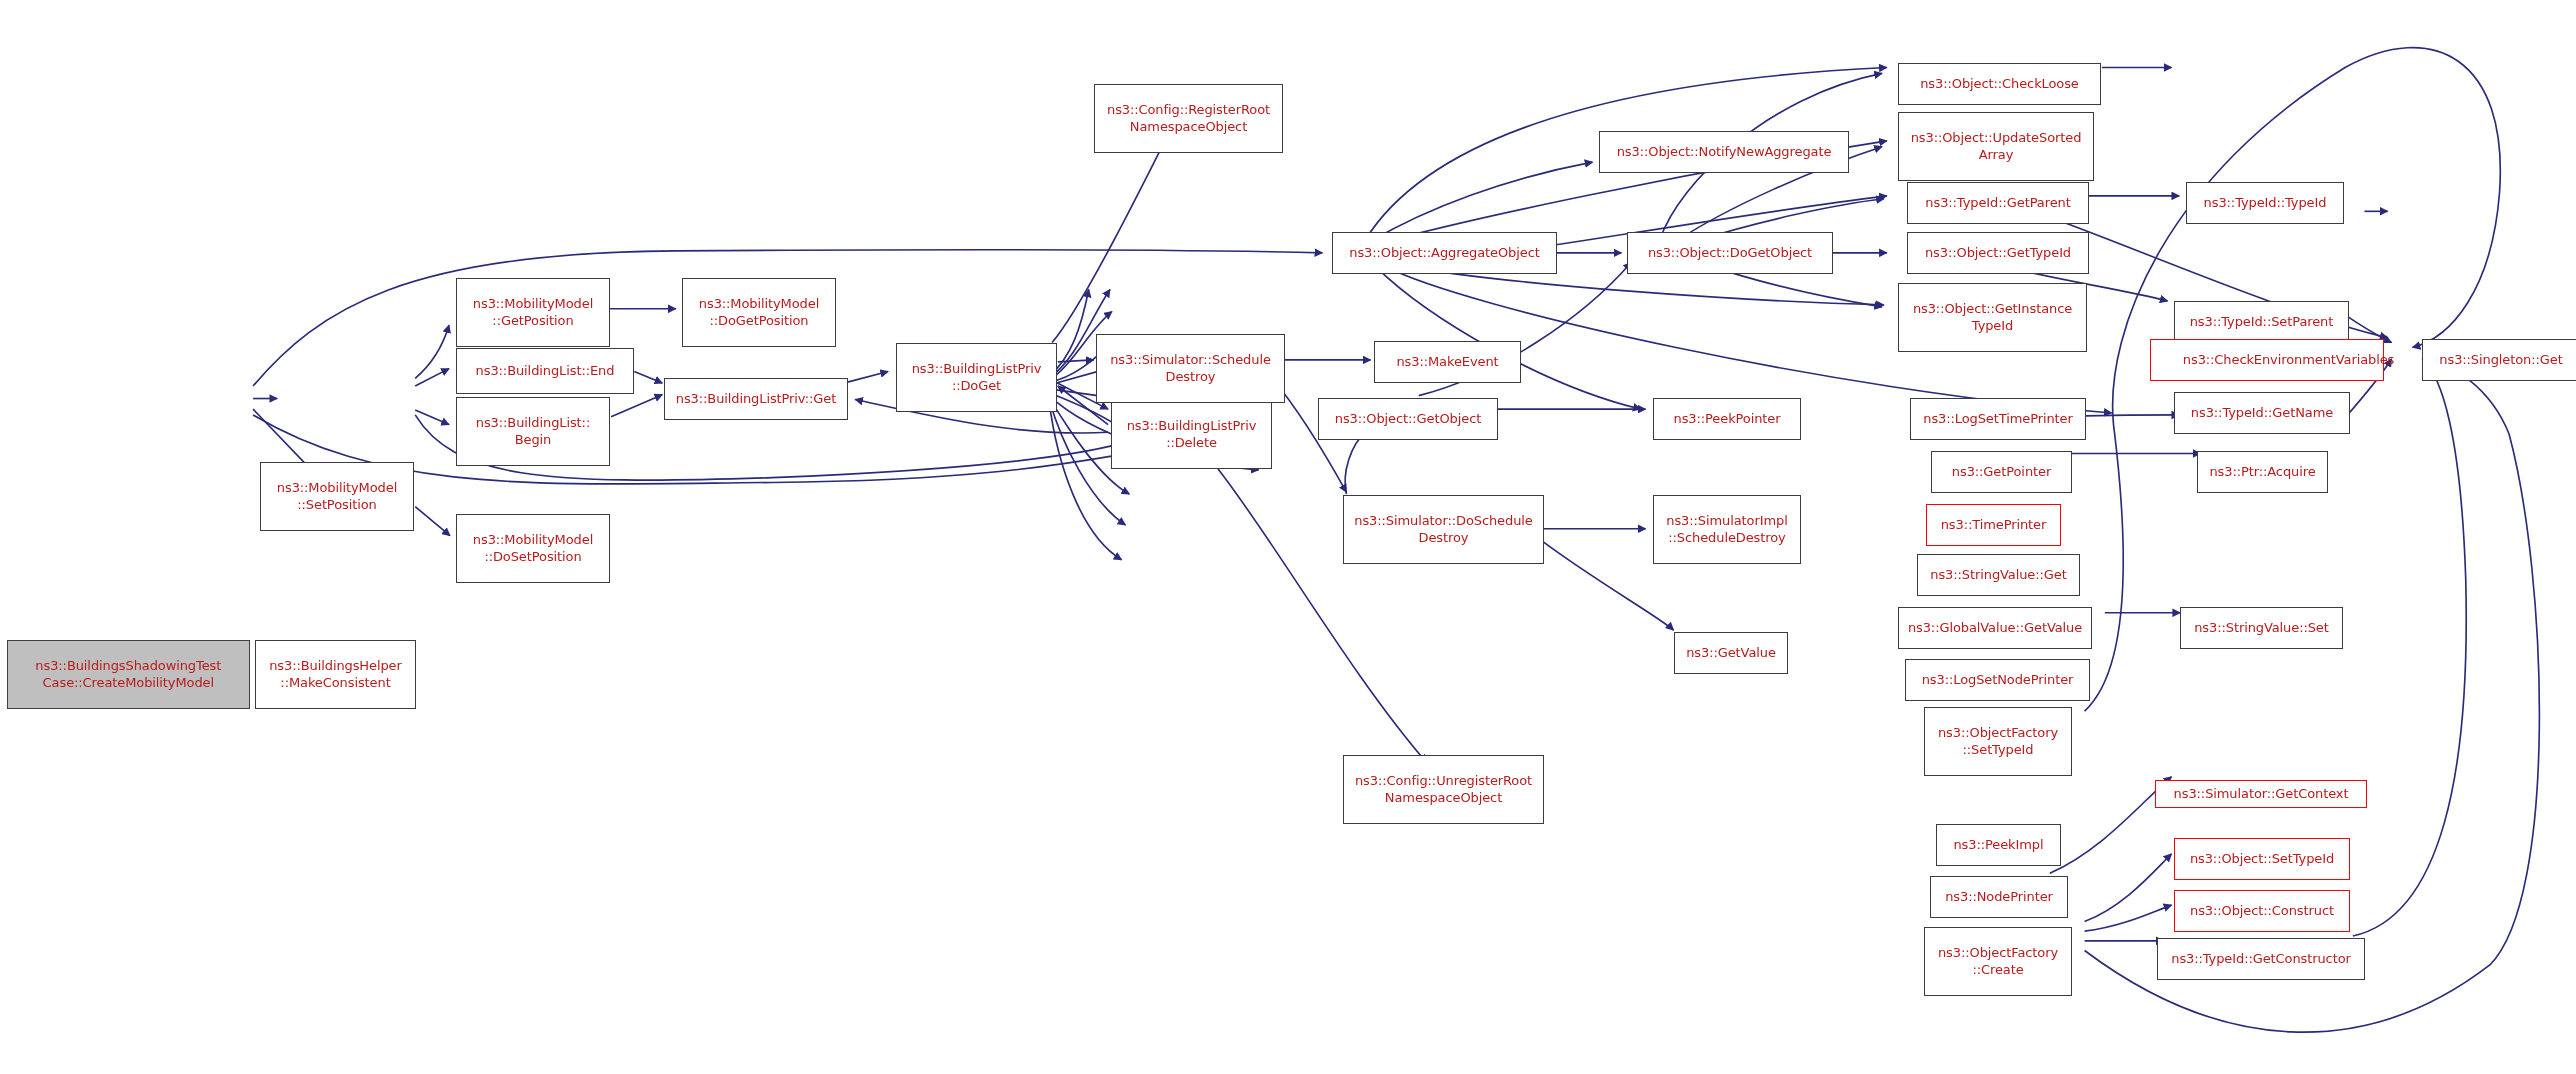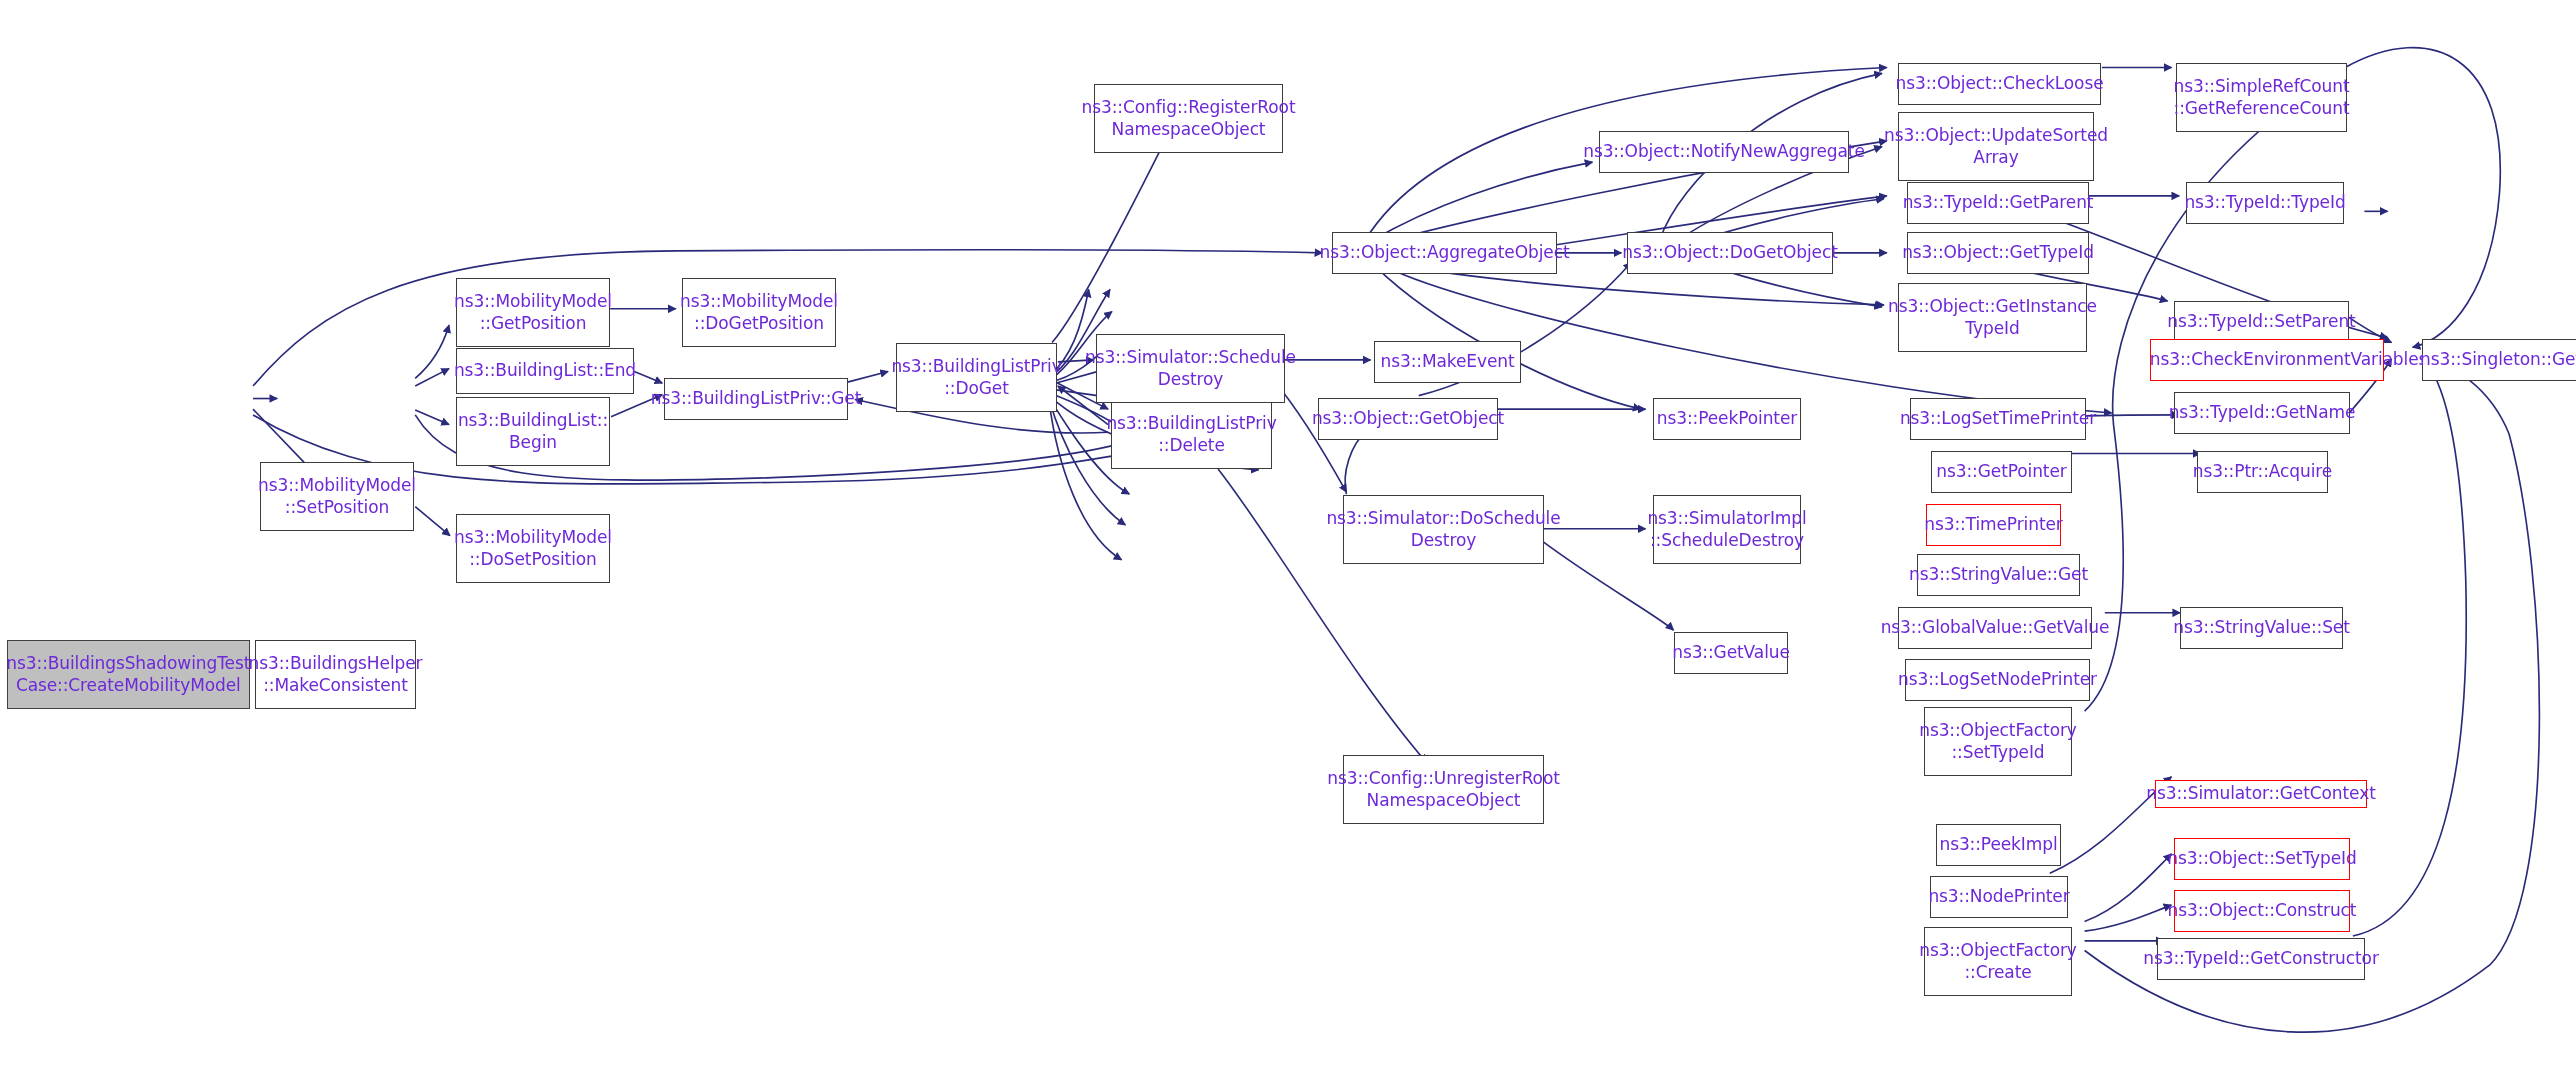--- a/index.html
+++ b/index.html
@@ -20,22 +20,22 @@
     left: 0; top: 0;
     width: 2576px;
     height: 1074px;
     pointer-events: none;
   }
   .node {
     position: absolute;
     box-sizing: border-box;
     border: 1px solid #3c3c3c;
     background: #ffffff;
-    color: #6d28d9;
-    font-size: 17px;
+    color: #b91c1c;
+    font-size: 13px;
     line-height: 1.24;
     display: flex;
     align-items: center;
     justify-content: center;
     text-align: center;
     white-space: pre-line;
     padding: 0 3.9px;
     letter-spacing: -0.1px;
   }
   .node.root {
@@ -212,22 +212,20 @@
     <div class="node" style="left: 1374px; top: 341px; width: 147px; height: 42px;">ns3::MakeEvent</div>
     <div class="node" style="left: 1318px; top: 398px; width: 180px; height: 42px;">ns3::Object::GetObject</div>
     <div class="node" style="left: 1343px; top: 495px; width: 201px; height: 69px;">ns3::Simulator::DoSchedule
 Destroy</div>
     <div class="node" style="left: 1343px; top: 755px; width: 201px; height: 69px;">ns3::Config::UnregisterRoot
 NamespaceObject</div>
     <div class="node" style="left: 1332px; top: 232px; width: 225px; height: 42px;">ns3::Object::AggregateObject</div>
     <div class="node" style="left: 1627px; top: 232px; width: 206px; height: 42px;">ns3::Object::DoGetObject</div>
     <div class="node" style="left: 1599px; top: 131px; width: 250px; height: 42px;">ns3::Object::NotifyNewAggregate</div>
     <div class="node" style="left: 1898px; top: 63px; width: 203px; height: 42px;">ns3::Object::CheckLoose</div>
-    <div class="node" style="left: 2176px; top: 63px; width: 171px; height: 69px;">ns3::SimpleRefCount
-::GetReferenceCount</div>
     <div class="node" style="left: 1898px; top: 112px; width: 196px; height: 69px;">ns3::Object::UpdateSorted
 Array</div>
     <div class="node" style="left: 1907px; top: 182px; width: 182px; height: 42px;">ns3::TypeId::GetParent</div>
     <div class="node" style="left: 2186px; top: 182px; width: 158px; height: 42px;">ns3::TypeId::TypeId</div>
     <div class="node" style="left: 1907px; top: 232px; width: 182px; height: 42px;">ns3::Object::GetTypeId</div>
     <div class="node" style="left: 2174px; top: 287px; width: 175px; height: 42px; margin-top: 14px;">ns3::TypeId::SetParent</div>
     <div class="node" style="left: 1898px; top: 283px; width: 189px; height: 69px;">ns3::Object::GetInstance
 TypeId</div>
     <div class="node alert" style="left: 2150px; top: 339px; width: 234px; height: 42px; padding-left: 47px;">ns3::CheckEnvironmentVariables</div>
     <div class="node" style="left: 2422px; top: 339px; width: 158px; height: 42px;">ns3::Singleton::Get</div>

